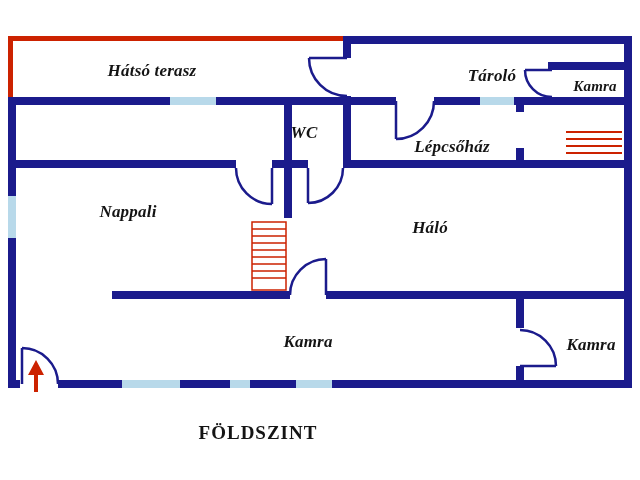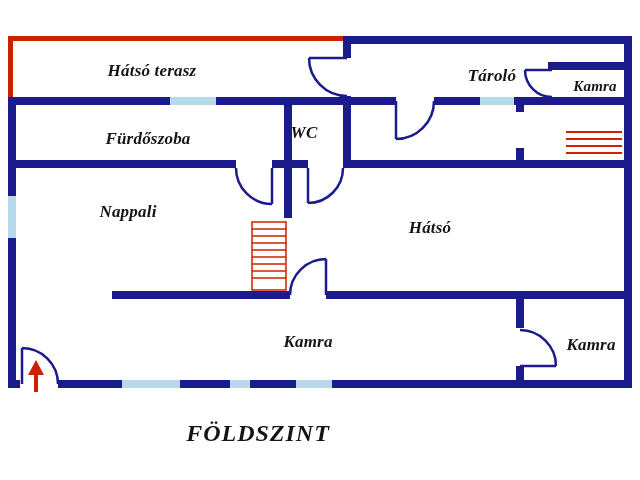--- a/index.html
+++ b/index.html
@@ -15,21 +15,21 @@
   .tline{position:absolute;background:var(--red,#cc2200);}
   .win{position:absolute;background:var(--window,#b8d9ea);}
   .overlay{position:absolute;left:0;top:0;pointer-events:none;}
   .room-label{
     position:absolute;transform:translate(-50%,-50%);
     font-style:italic;font-weight:700;font-size:17px;
     color:var(--text,#141414);white-space:nowrap;letter-spacing:.2px;
   }
   .floor-title{
     position:absolute;transform:translate(-50%,-50%);
-    font-style:italic;font-weight:700;font-size:24px;
+    font-weight:700;font-size:19px;
     color:var(--text,#141414);white-space:nowrap;letter-spacing:1px;
   }
 </style>
 </head>
 <body>
 
 <div class="plan">
 
   <div class="tline" style="left:8px;top:36px;width:339px;height:5px"></div>
   <div class="tline" style="left:8px;top:36px;width:5px;height:61px"></div>
@@ -89,22 +89,22 @@
 
     <g>
       <line x1="36" y1="392" x2="36" y2="372" style="stroke:var(--red,#cc2200);stroke-width:4"></line>
       <polygon points="36,360 28,375 44,375" style="fill:var(--red,#cc2200)"></polygon>
     </g>
   </svg>
 
   <div class="room-label" style="left:152px;top:71px">Hátsó terasz</div>
   <div class="room-label" style="left:492px;top:76px">Tároló</div>
   <div class="room-label" style="left:595px;top:86px;font-size:15px">Kamra</div>
-  <div class="room-label" style="left:148px;top:139px">Fürdőszoba</div>
   <div class="room-label" style="left:304px;top:133px">WC</div>
+  <div class="room-label" style="left:452px;top:147px">Lépcsőház</div>
   <div class="room-label" style="left:128px;top:212px">Nappali</div>
-  <div class="room-label" style="left:430px;top:228px">Hátsó</div>
+  <div class="room-label" style="left:430px;top:228px">Háló</div>
   <div class="room-label" style="left:308px;top:342px">Kamra</div>
   <div class="room-label" style="left:591px;top:345px">Kamra</div>
 
   <div class="floor-title" style="left:258px;top:433px">FÖLDSZINT</div>
 
 </div>
 
 </body></html>

